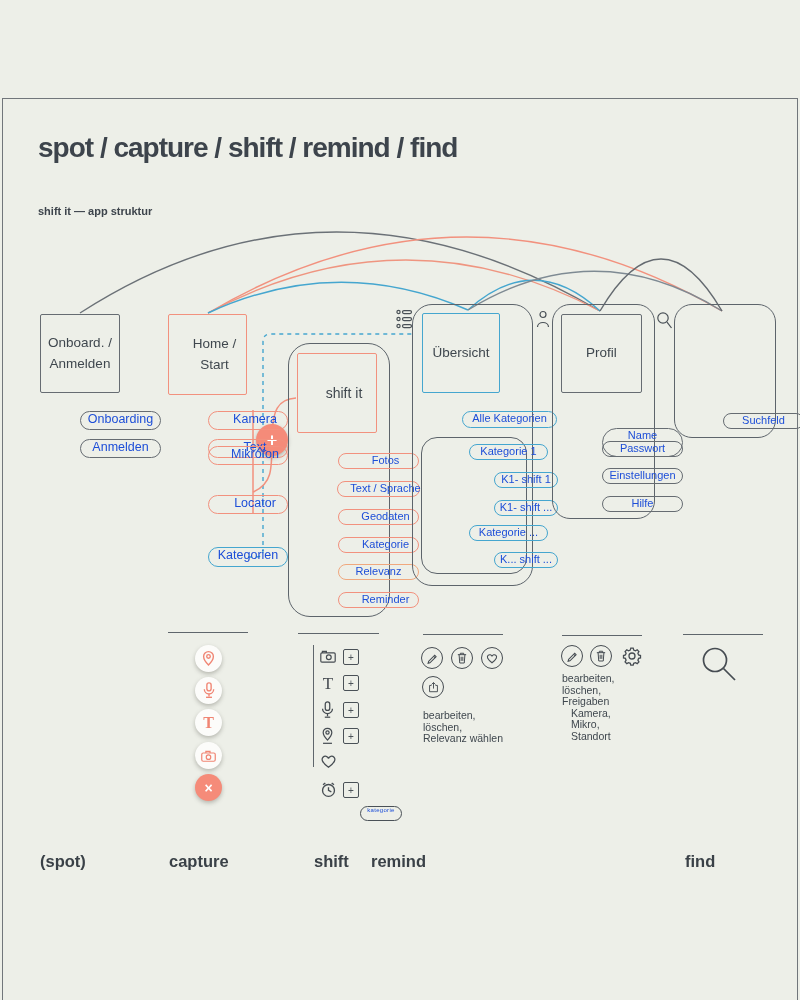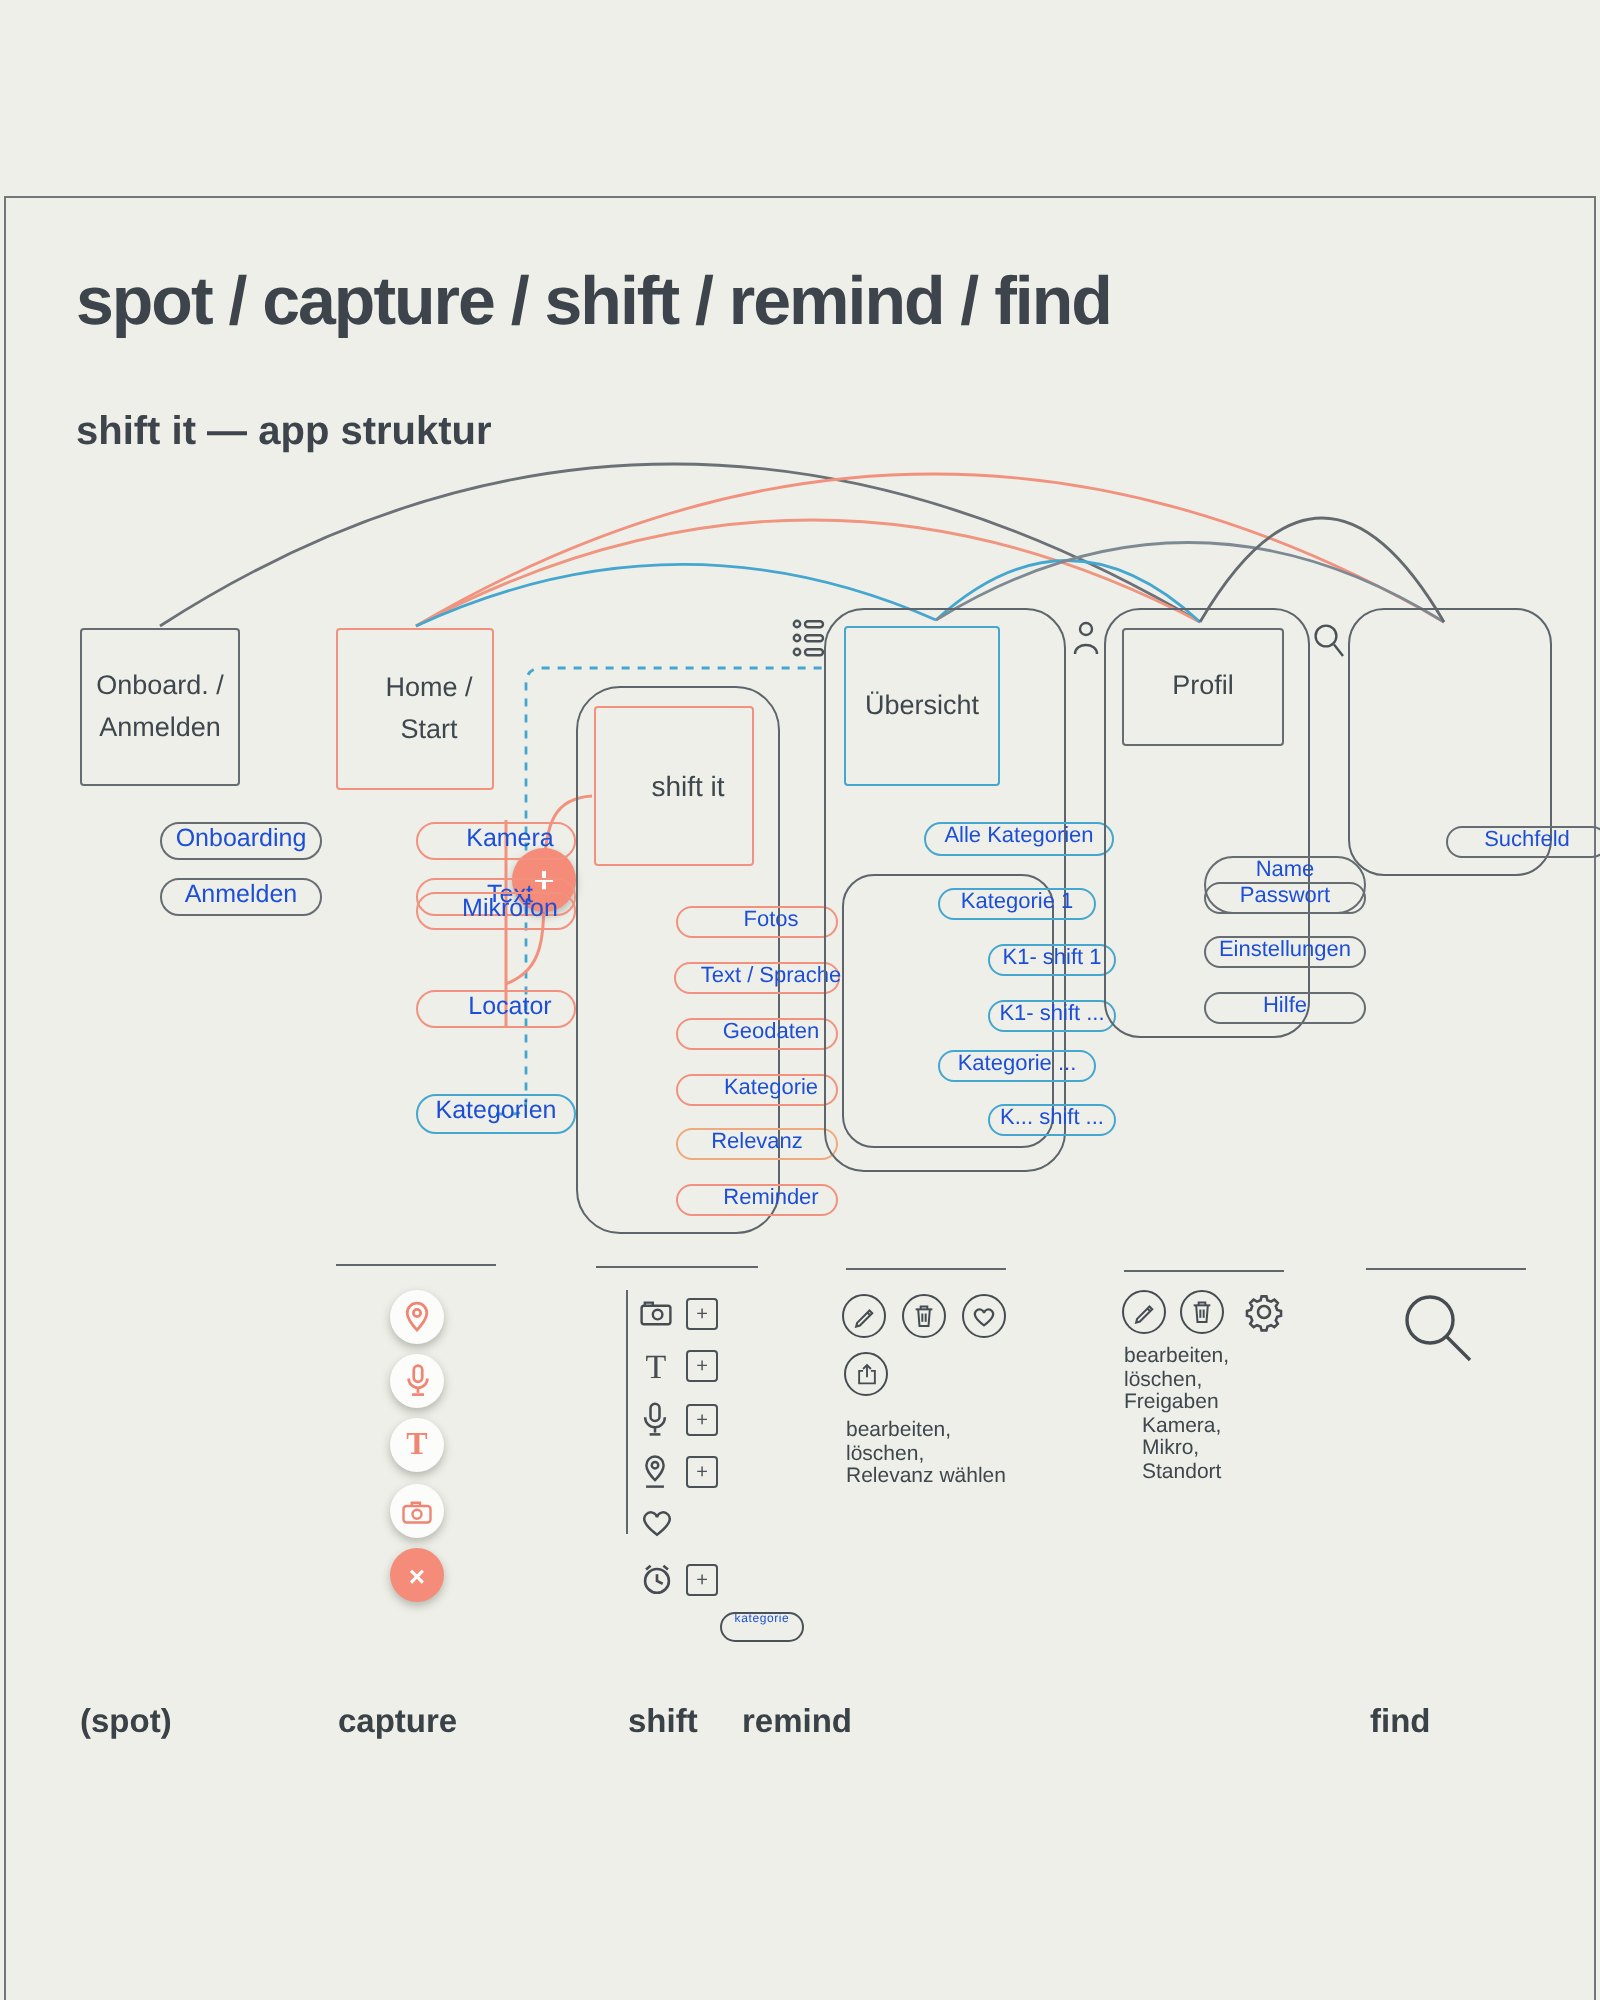--- a/index.html
+++ b/index.html
@@ -3,22 +3,22 @@
 <meta charset="utf-8">
 <style>
   html,body{margin:0;padding:0;}
   #canvas{
     position:relative;width:800px;height:1000px;overflow:hidden;
     background:#edefe8;color:#3e454d;
     font-family:"Liberation Sans",sans-serif;
   }
   .abs{position:absolute;}
   #frame{left:2px;top:98px;width:794px;height:905px;border:1.5px solid #71767b;border-bottom:none;}
-  #title{left:38px;top:132px;width:760px;font-size:34px;font-weight:bold;letter-spacing:-1px;color:#3d444c;}
-  #subtitle{left:38px;top:205px;font-size:20px;font-weight:bold;color:#3d444c;}
+  #title{left:38px;top:132px;width:760px;font-size:28px;font-weight:bold;letter-spacing:-1px;color:#3d444c;}
+  #subtitle{left:38px;top:205px;font-size:11px;font-weight:bold;color:#3d444c;}
 
   .sq{box-sizing:border-box;border:1.5px solid #666c72;border-radius:2px;
       display:flex;align-items:center;justify-content:center;text-align:center;
       font-size:13.5px;line-height:1.5;color:#3f474e;}
   .panel{box-sizing:border-box;border:1.5px solid #5d646b;background:transparent;}
   .pill{box-sizing:border-box;border:1.5px solid #666c72;border-radius:999px;
         display:flex;align-items:flex-start;justify-content:center;
         color:#1d4ed8;background:transparent;white-space:nowrap;margin-left:40px;}
   .fs12{font-size:12.5px;} .fs11{font-size:11px;}
   .b-salmon{border-color:#f2917e;padding-left:14px;} .b-blue{border-color:#45a6cf;} .b-orange{border-color:#f0a87e;}
@@ -159,21 +159,21 @@
 
   <div class="abs" style="left:536px;top:310px;">
     <svg width="14" height="18" viewBox="0 0 14 18">
       <g fill="none" stroke="#4a5157" stroke-width="1.2">
         <circle cx="7" cy="4.5" r="3"></circle>
           <path d="M1.5 17 C1.5 11 12.5 11 12.5 17"></path>
       </g>
     </svg>
   </div>
   <div class="abs panel" style="left:552px;top:304px;width:103px;height:215px;border-radius:18px;"></div>
-  <div class="abs sq" style="left:561px;top:314px;width:81px;height:59px;">
+  <div class="abs sq" style="left:561px;top:314px;width:81px;height:79px;">
     <span>Profil</span>
   </div>
   <div class="abs pill fs11" style="left:562px;top:428px;width:81px;height:29px;">
       <span>Name</span>
     </div>
   <div class="abs pill fs11" style="left:562px;top:441px;width:81px;height:16px;">
       <span>Passwort</span>
     </div>
   <div class="abs pill fs11" style="left:562px;top:468px;width:81px;height:16px;">
       <span>Einstellungen</span>

